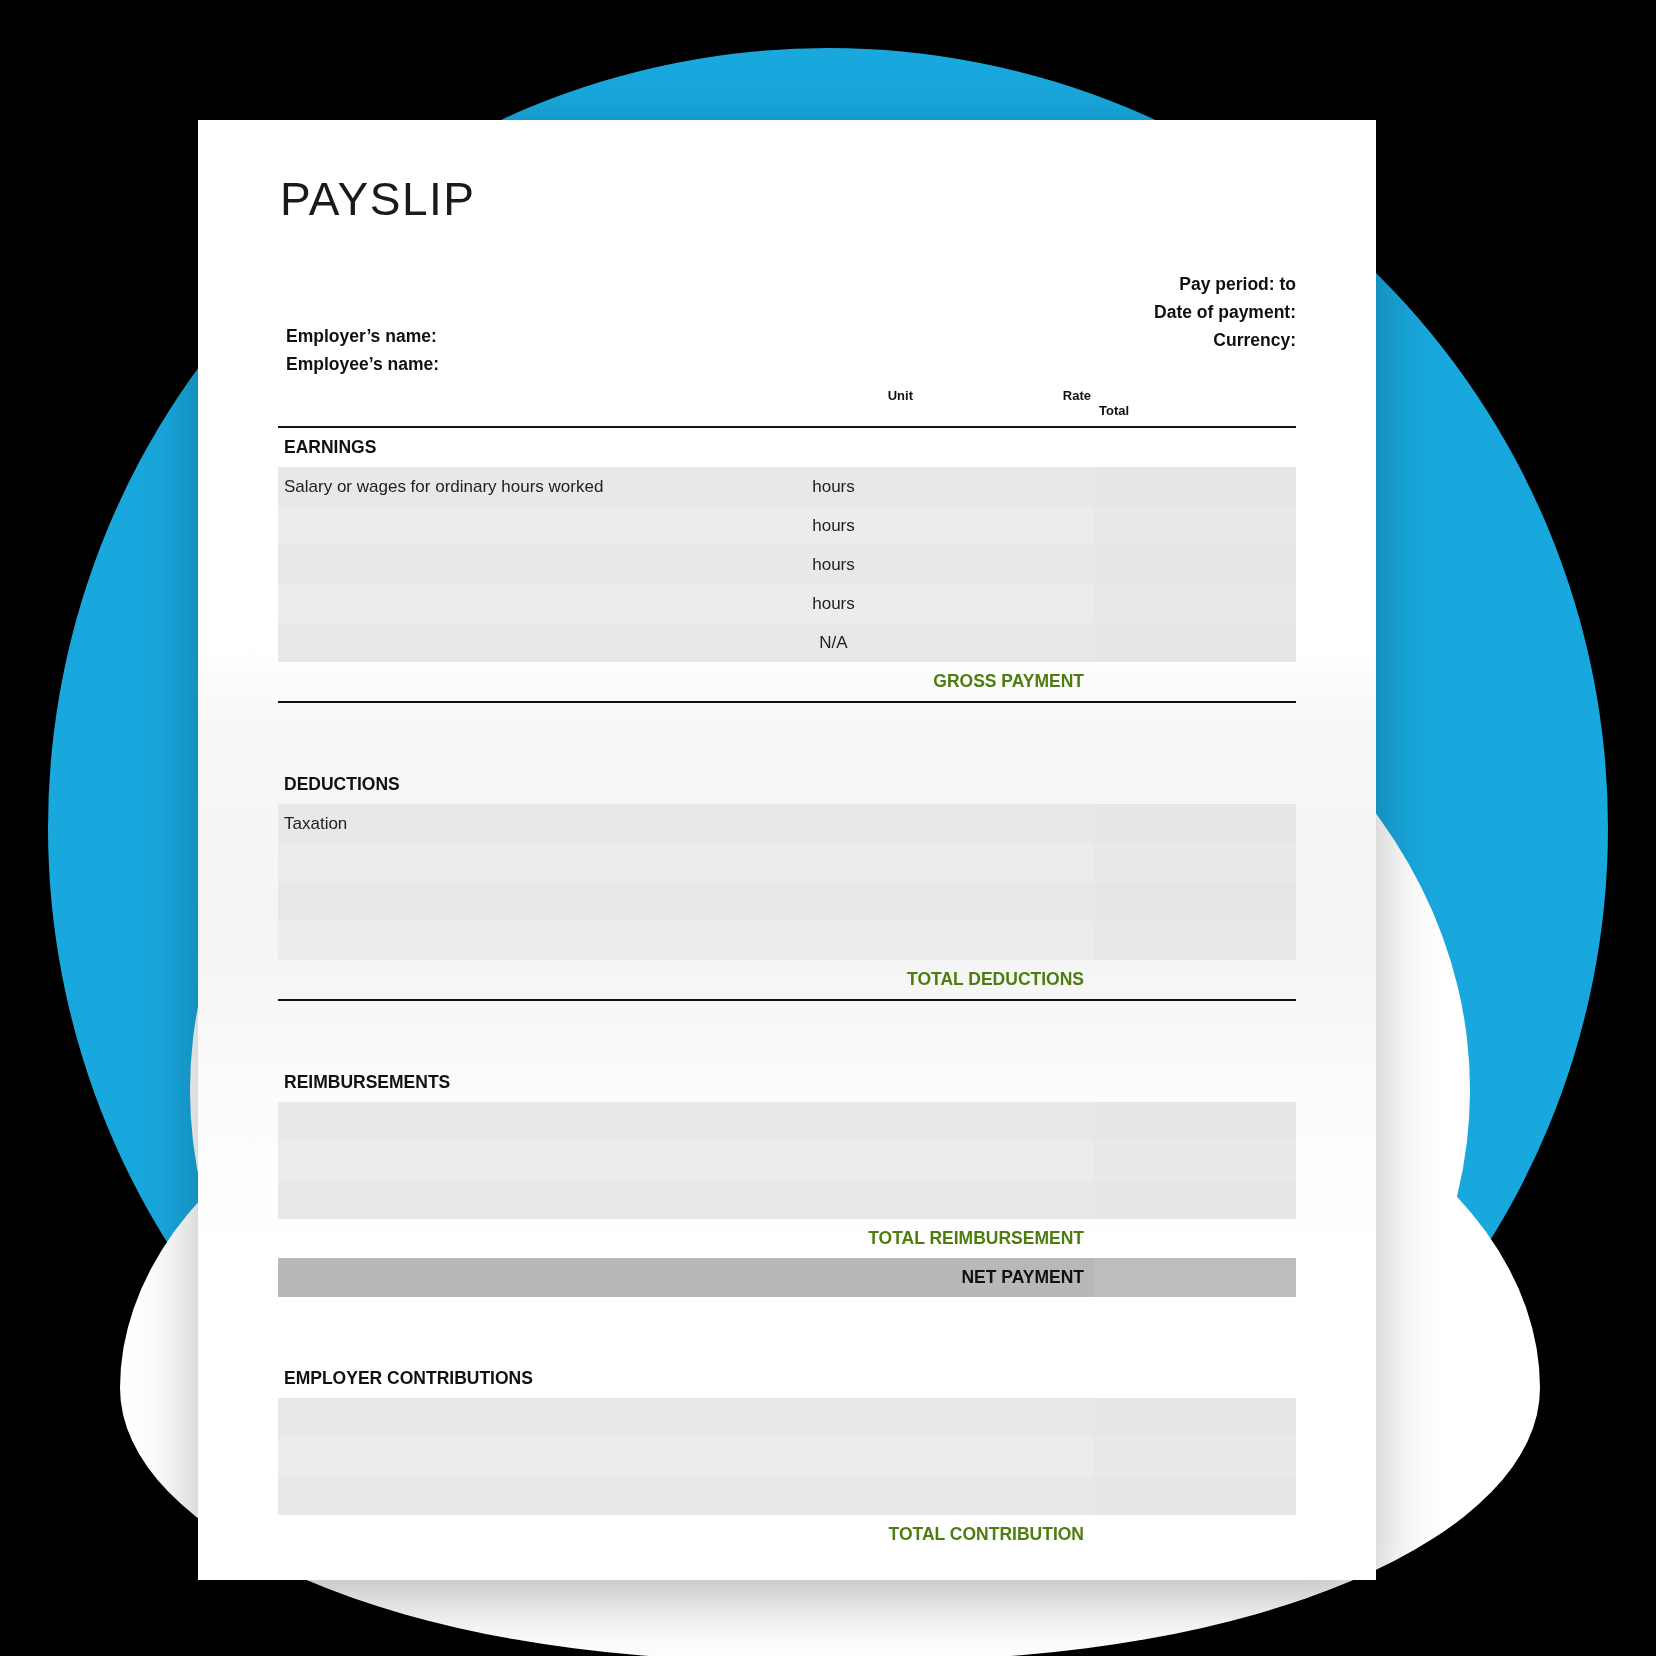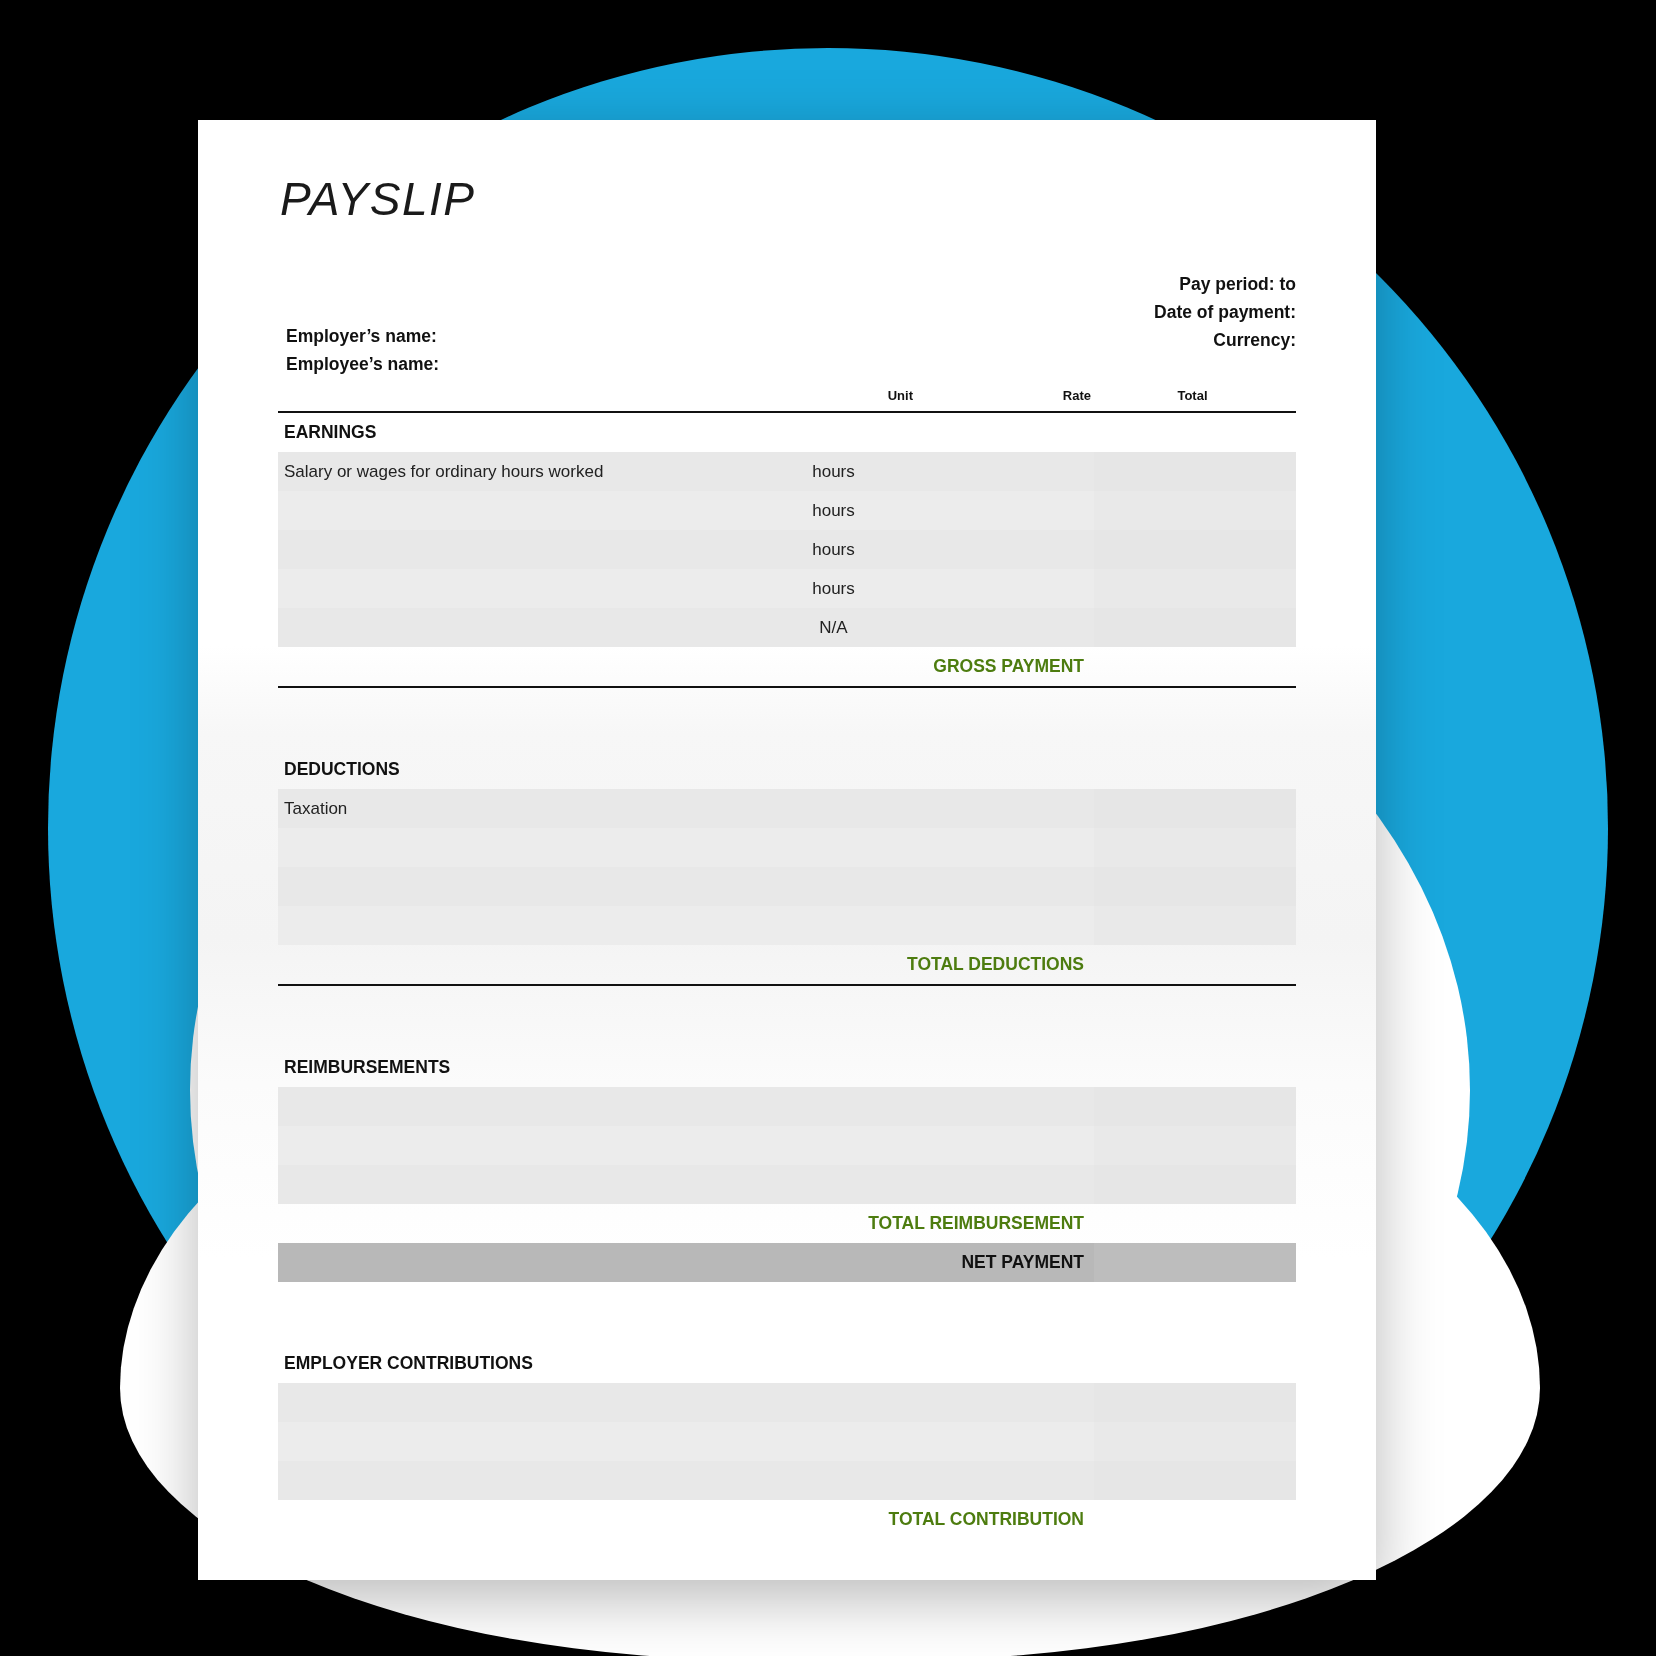--- a/index.html
+++ b/index.html
@@ -76,21 +76,20 @@
     position: relative;
     padding: 52px 80px 0 80px;
   }
 
   h1#doc-title {
     font-size: 46px;
     font-weight: 400;
     letter-spacing: 1.5px;
     margin: 0 0 44px 2px;
     color: #1a1a1a;
-    font-style: italic;
   }
 
   
   .meta {
     position: relative;
     height: 118px;
     font-size: 17.5px;
     font-weight: bold;
     color: #111;
   }
@@ -121,21 +120,21 @@
   .colhead {
     display: flex;
     font-size: 13px;
     font-weight: bold;
     color: #111;
     padding-bottom: 8px;
   }
   .colhead .c-desc { flex: 0 0 460px; }
   .colhead .c-unit { flex: 0 0 175px; text-align: right; padding-right: 8px;}
   .colhead .c-rate { flex: 0 0 170px; text-align: right; padding-right: 8px;}
-  .colhead .c-total{ flex: 1 1 auto;  text-align: center; padding-right: 10px;}
+  .colhead .c-total{ flex: 1 1 auto;  text-align: left; padding-right: 10px; margin-top: 15px;}
 
   
   table.pay {
     width: 100%;
     border-collapse: collapse;
     font-size: 17px;
     color: #222;
   }
   table.pay td { height: 37px; }
   .sec-title td {

